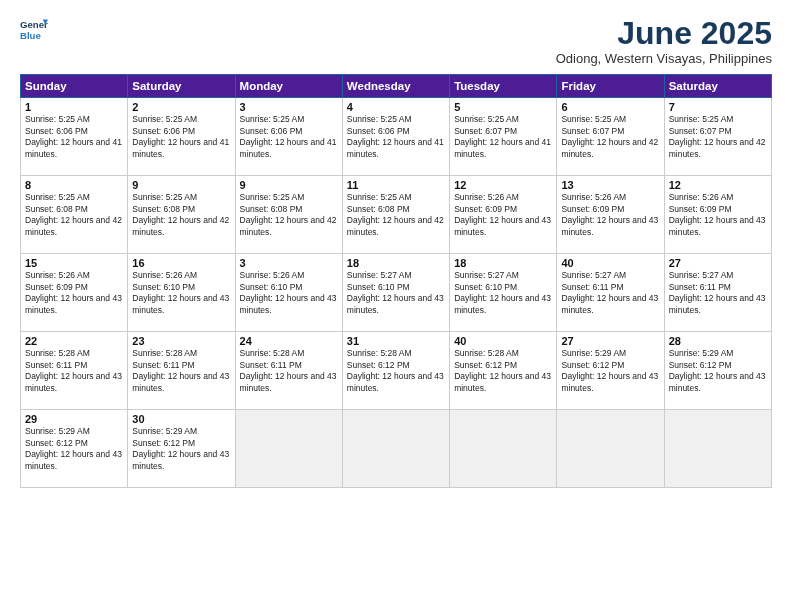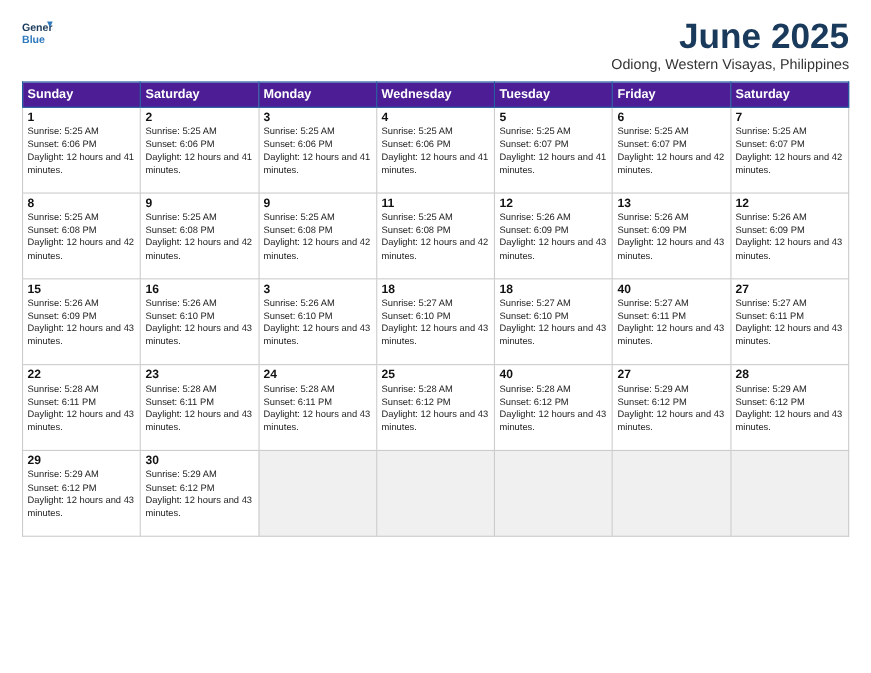--- a/index.html
+++ b/index.html
@@ -138,21 +138,21 @@
           <td><span class="day-num">3</span><span class="cell-text">Sunrise: 5:26 AM<br>Sunset: 6:10 PM<br>Daylight: 12 hours and 43 minutes.</span></td>
           <td><span class="day-num">18</span><span class="cell-text">Sunrise: 5:27 AM<br>Sunset: 6:10 PM<br>Daylight: 12 hours and 43 minutes.</span></td>
           <td><span class="day-num">18</span><span class="cell-text">Sunrise: 5:27 AM<br>Sunset: 6:10 PM<br>Daylight: 12 hours and 43 minutes.</span></td>
           <td><span class="day-num">40</span><span class="cell-text">Sunrise: 5:27 AM<br>Sunset: 6:11 PM<br>Daylight: 12 hours and 43 minutes.</span></td>
           <td><span class="day-num">27</span><span class="cell-text">Sunrise: 5:27 AM<br>Sunset: 6:11 PM<br>Daylight: 12 hours and 43 minutes.</span></td>
         </tr>
         <tr>
           <td><span class="day-num">22</span><span class="cell-text">Sunrise: 5:28 AM<br>Sunset: 6:11 PM<br>Daylight: 12 hours and 43 minutes.</span></td>
           <td><span class="day-num">23</span><span class="cell-text">Sunrise: 5:28 AM<br>Sunset: 6:11 PM<br>Daylight: 12 hours and 43 minutes.</span></td>
           <td><span class="day-num">24</span><span class="cell-text">Sunrise: 5:28 AM<br>Sunset: 6:11 PM<br>Daylight: 12 hours and 43 minutes.</span></td>
-          <td><span class="day-num">25</span><span class="cell-text">Sunrise: 5:28 AM<br>Sunset: 6:12 PM<br>Daylight: 12 hours and 43 minutes.</span></td>
+          <td><span class="day-num">31</span><span class="cell-text">Sunrise: 5:28 AM<br>Sunset: 6:12 PM<br>Daylight: 12 hours and 43 minutes.</span></td>
           <td><span class="day-num">40</span><span class="cell-text">Sunrise: 5:28 AM<br>Sunset: 6:12 PM<br>Daylight: 12 hours and 43 minutes.</span></td>
           <td><span class="day-num">27</span><span class="cell-text">Sunrise: 5:29 AM<br>Sunset: 6:12 PM<br>Daylight: 12 hours and 43 minutes.</span></td>
           <td><span class="day-num">28</span><span class="cell-text">Sunrise: 5:29 AM<br>Sunset: 6:12 PM<br>Daylight: 12 hours and 43 minutes.</span></td>
         </tr>
         <tr>
           <td><span class="day-num">29</span><span class="cell-text">Sunrise: 5:29 AM<br>Sunset: 6:12 PM<br>Daylight: 12 hours and 43 minutes.</span></td>
           <td><span class="day-num">30</span><span class="cell-text">Sunrise: 5:29 AM<br>Sunset: 6:12 PM<br>Daylight: 12 hours and 43 minutes.</span></td>
           <td class="empty"></td>
           <td class="empty"></td>
           <td class="empty"></td>

